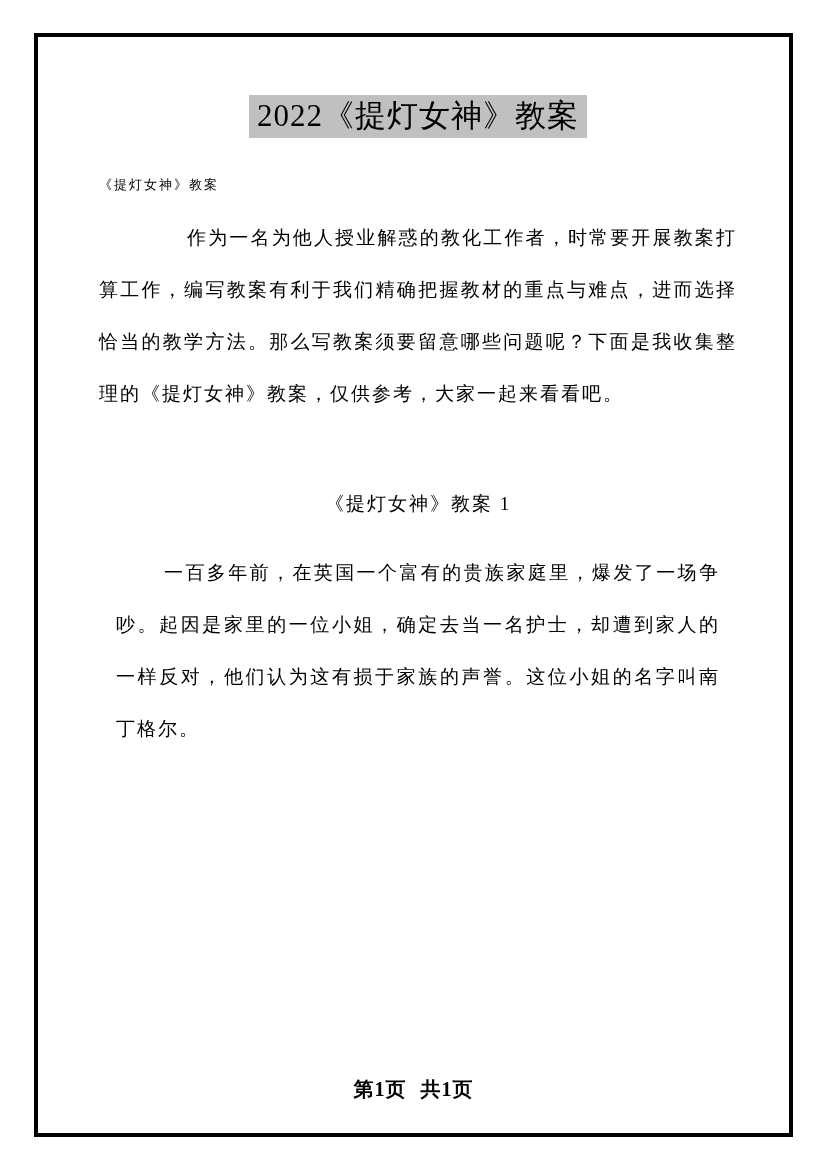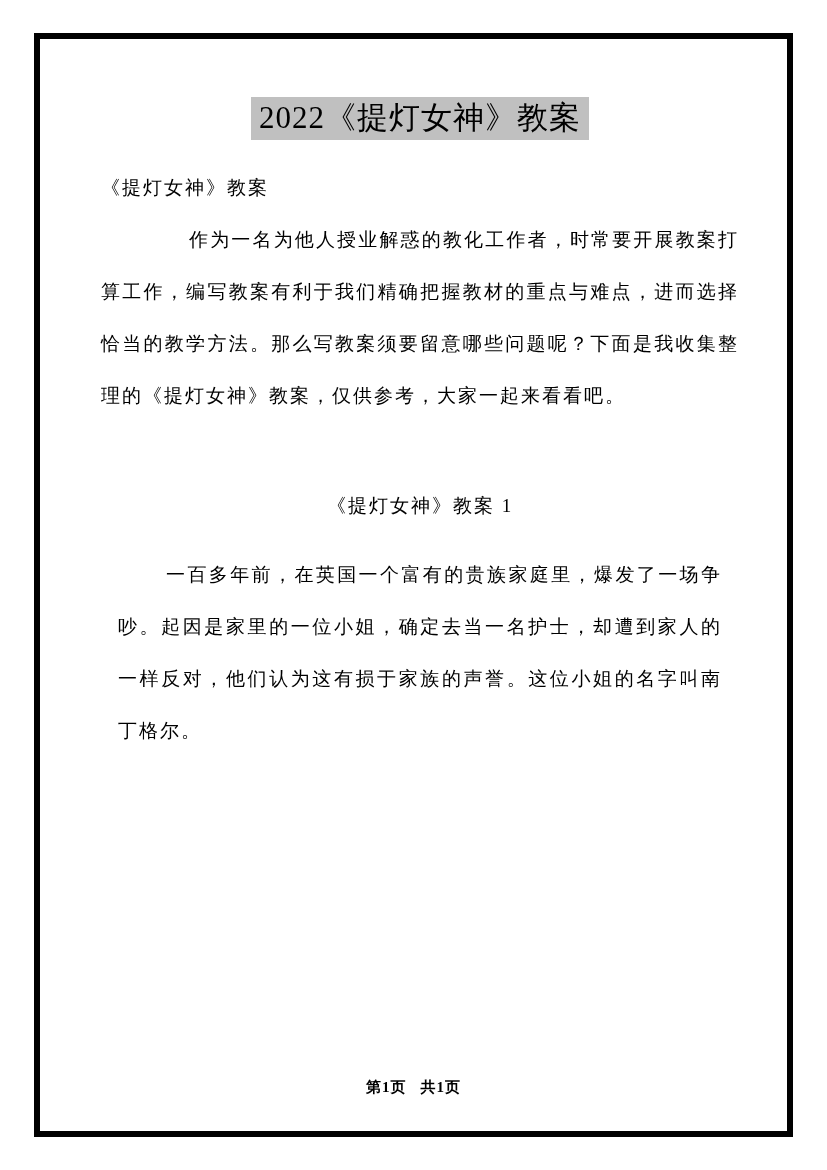--- a/index.html
+++ b/index.html
@@ -15,21 +15,21 @@
     overflow: hidden;
     font-family: "Liberation Serif", "DejaVu Serif", serif;
     color: #000000;
   }
   .page-border {
     position: absolute;
     left: 34px;
     top: 33px;
     width: 759px;
     height: 1104px;
-    border: 6px solid #0369a1;
+    border: 4px solid #0369a1;
     box-sizing: border-box;
   }
   .content {
     position: absolute;
     left: 61px;   
     top: 56px;
     width: 638px;
   }
   .doc-title {
     margin: 0;
@@ -45,23 +45,24 @@
     padding: 3px 8px 5px 8px;
   }
   .body-text {
     font-size: 19px;
     line-height: 52px;
     letter-spacing: 2px;
     text-align: justify;
   }
   .subtitle {
     margin: 21px 0 0 0;
-    font-size: 19px;
+    font-size: 13px;
     line-height: 52px;
     letter-spacing: 2px;
+    font-family: Liberation Mono, monospace;
   }
   .intro {
     margin: 0;
     text-indent: 88px;
   }
   .section-heading {
     margin: 58px 0 0 0;
     font-size: 19px;
     line-height: 52px;
     letter-spacing: 2px;
@@ -74,21 +75,21 @@
   }
   .para-last {
     margin-top: 10px;
   }
   .page-footer {
     position: absolute;
     left: 0;
     right: 0;
     bottom: 33px;
     text-align: center;
-    font-size: 15px;
+    font-size: 20px;
     font-weight: bold;
     letter-spacing: 1px;
     line-height: 22px;
   }
   .page-footer .sep {
     display: inline-block;
     width: 14px;
   }
 </style>
 </head>

